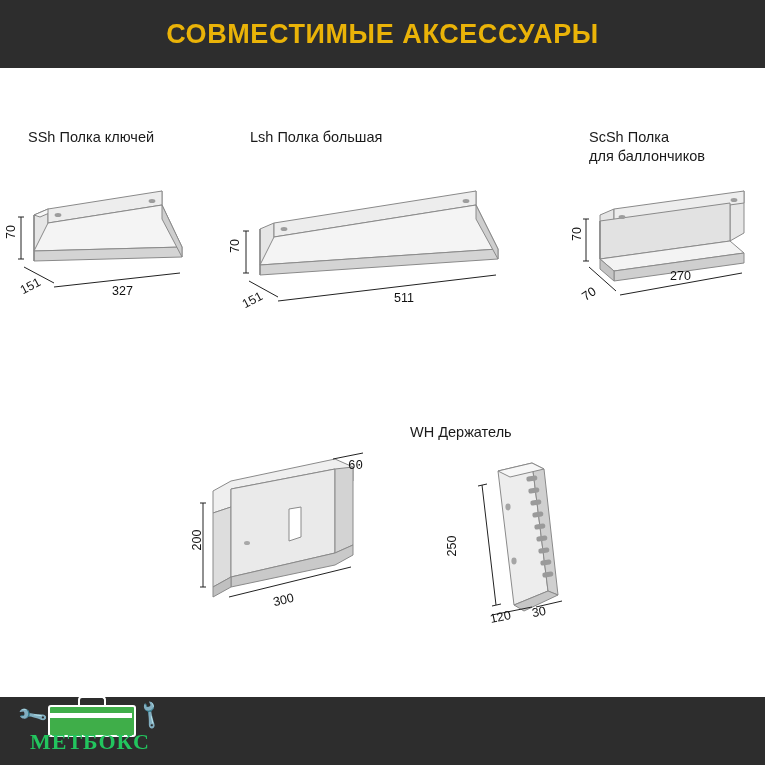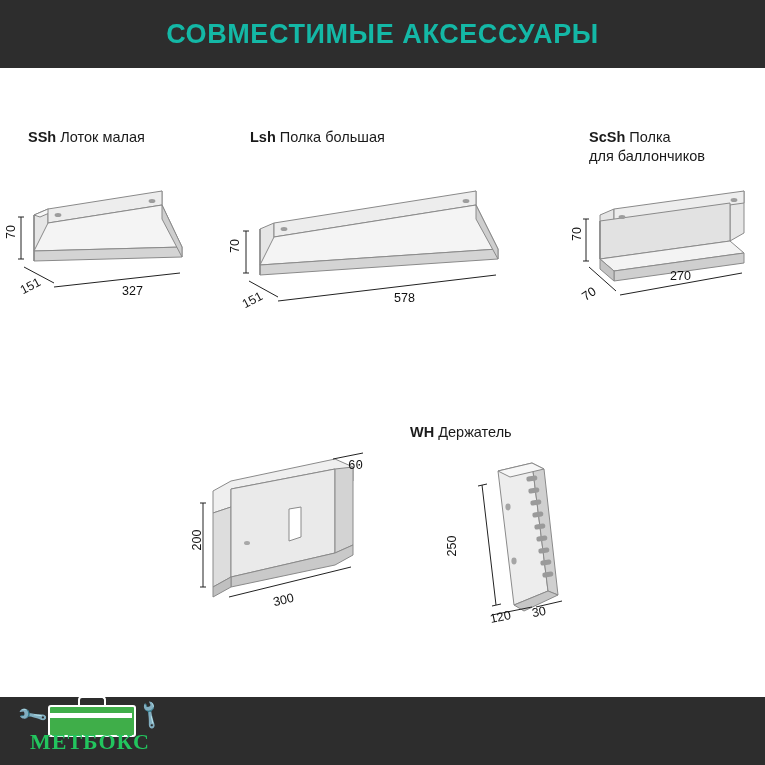--- a/index.html
+++ b/index.html
@@ -21,41 +21,41 @@
     position: absolute;
     left: 0; top: 0;
     width: 765px;
     height: 68px;
     background: #2d2d2d;
     display: flex;
     align-items: center;
     justify-content: center;
   }
   #header-title {
-    color: #14b8a6;
+    color: #eab308;
     font-size: 27px;
     font-weight: bold;
     letter-spacing: 0.6px;
     text-transform: uppercase;
     text-align: right;
     font-family: "Liberation Sans", sans-serif;
   }
 
   
   .item {
     position: absolute;
   }
   .item-caption {
     font-size: 14.5px;
     color: #1a1a1a;
     line-height: 19px;
     font-family: "Liberation Sans", sans-serif;
   }
   .item-caption .code {
-    font-weight: bold;
+    font-weight: normal;
   }
   .caption-center { text-align: left; }
   .caption-left { text-align: left; }
 
   .dim {
     position: absolute;
     font-size: 12.5px;
     color: #111111;
     font-family: "Liberation Sans", sans-serif;
     white-space: nowrap;
@@ -133,21 +133,21 @@
 
 <div id="page">
 
   <div id="header">
     <div id="header-title">СОВМЕСТИМЫЕ АКСЕССУАРЫ</div>
   </div>
 
   <div class="item" style="left:28px; top:128px; width:200px;">
     <div class="item-caption caption-left">
       <span class="code">SSh</span>
-      <span>Лоток малая</span>
+      <span>Полка ключей</span>
     </div>
   </div>
 
   <div class="item" style="left:10px; top:195px;">
     <svg width="200" height="120" viewBox="0 0 200 120">
 
       <polygon points="24,20 38,14 38,48 24,56" fill="#e6e6e6" stroke="#8a8a8a" stroke-width="1"></polygon>
       <polygon points="24,20 38,14 44,16 30,22" fill="#f7f7f7" stroke="#8a8a8a" stroke-width="1"></polygon>
 
       <polygon points="138,2 152,-4 152,30 138,38" fill="#e6e6e6" stroke="#8a8a8a" stroke-width="1"></polygon>
@@ -166,21 +166,21 @@
       <ellipse cx="142" cy="6" rx="3.4" ry="2" fill="#9d9d9d"></ellipse>
 
       <line x1="11" y1="22" x2="11" y2="64" stroke="#222" stroke-width="1"></line>
       <line x1="8" y1="22" x2="14" y2="22" stroke="#222" stroke-width="1"></line>
       <line x1="8" y1="64" x2="14" y2="64" stroke="#222" stroke-width="1"></line>
       <line x1="14" y1="72" x2="44" y2="88" stroke="#222" stroke-width="1"></line>
       <line x1="44" y1="92" x2="170" y2="78" stroke="#222" stroke-width="1"></line>
     </svg>
     <div class="dim" style="left:-6px; top:30px; transform:rotate(-90deg);">70</div>
     <div class="dim" style="left:10px; top:84px; transform:rotate(-28deg);">151</div>
-    <div class="dim" style="left:112px; top:89px;">327</div>
+    <div class="dim" style="left:102px; top:89px;">327</div>
   </div>
 
   <div class="item" style="left:250px; top:128px; width:260px;">
     <div class="item-caption caption-center">
       <span class="code">Lsh</span>
       <span>Полка большая</span>
     </div>
   </div>
 
   <div class="item" style="left:232px; top:195px;">
@@ -195,21 +195,21 @@
       <ellipse cx="52" cy="34" rx="3.4" ry="2" fill="#9d9d9d"></ellipse>
       <ellipse cx="234" cy="6" rx="3.4" ry="2" fill="#9d9d9d"></ellipse>
       <line x1="14" y1="36" x2="14" y2="78" stroke="#222" stroke-width="1"></line>
       <line x1="11" y1="36" x2="17" y2="36" stroke="#222" stroke-width="1"></line>
       <line x1="11" y1="78" x2="17" y2="78" stroke="#222" stroke-width="1"></line>
       <line x1="17" y1="86" x2="46" y2="102" stroke="#222" stroke-width="1"></line>
       <line x1="46" y1="106" x2="264" y2="80" stroke="#222" stroke-width="1"></line>
     </svg>
     <div class="dim" style="left:-4px; top:44px; transform:rotate(-90deg);">70</div>
     <div class="dim" style="left:10px; top:98px; transform:rotate(-28deg);">151</div>
-    <div class="dim" style="left:162px; top:96px;">578</div>
+    <div class="dim" style="left:162px; top:96px;">511</div>
   </div>
 
   <div class="item" style="left:589px; top:128px; width:180px;">
     <div class="item-caption caption-center">
       <span class="code">ScSh</span>
       <span>Полка</span>
       <div>для баллончиков</div>
     </div>
   </div>
 

